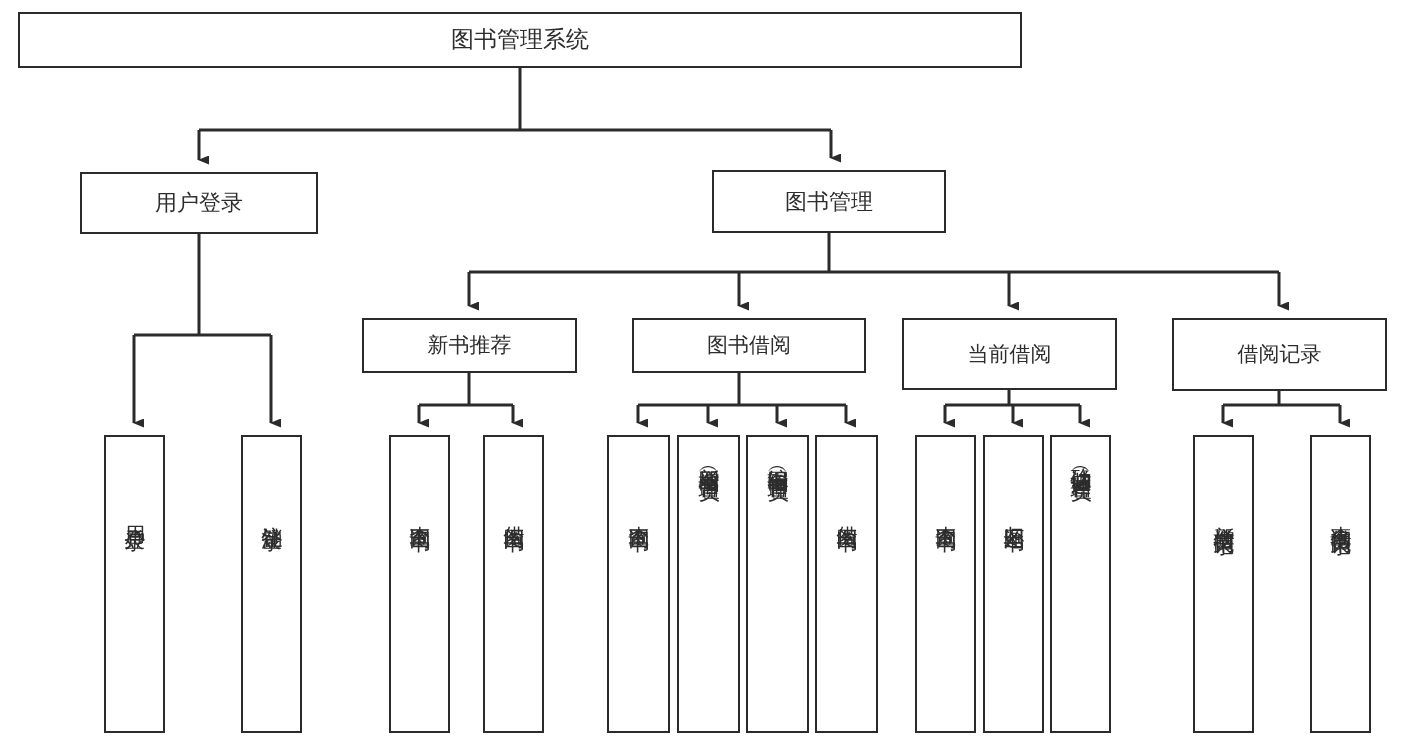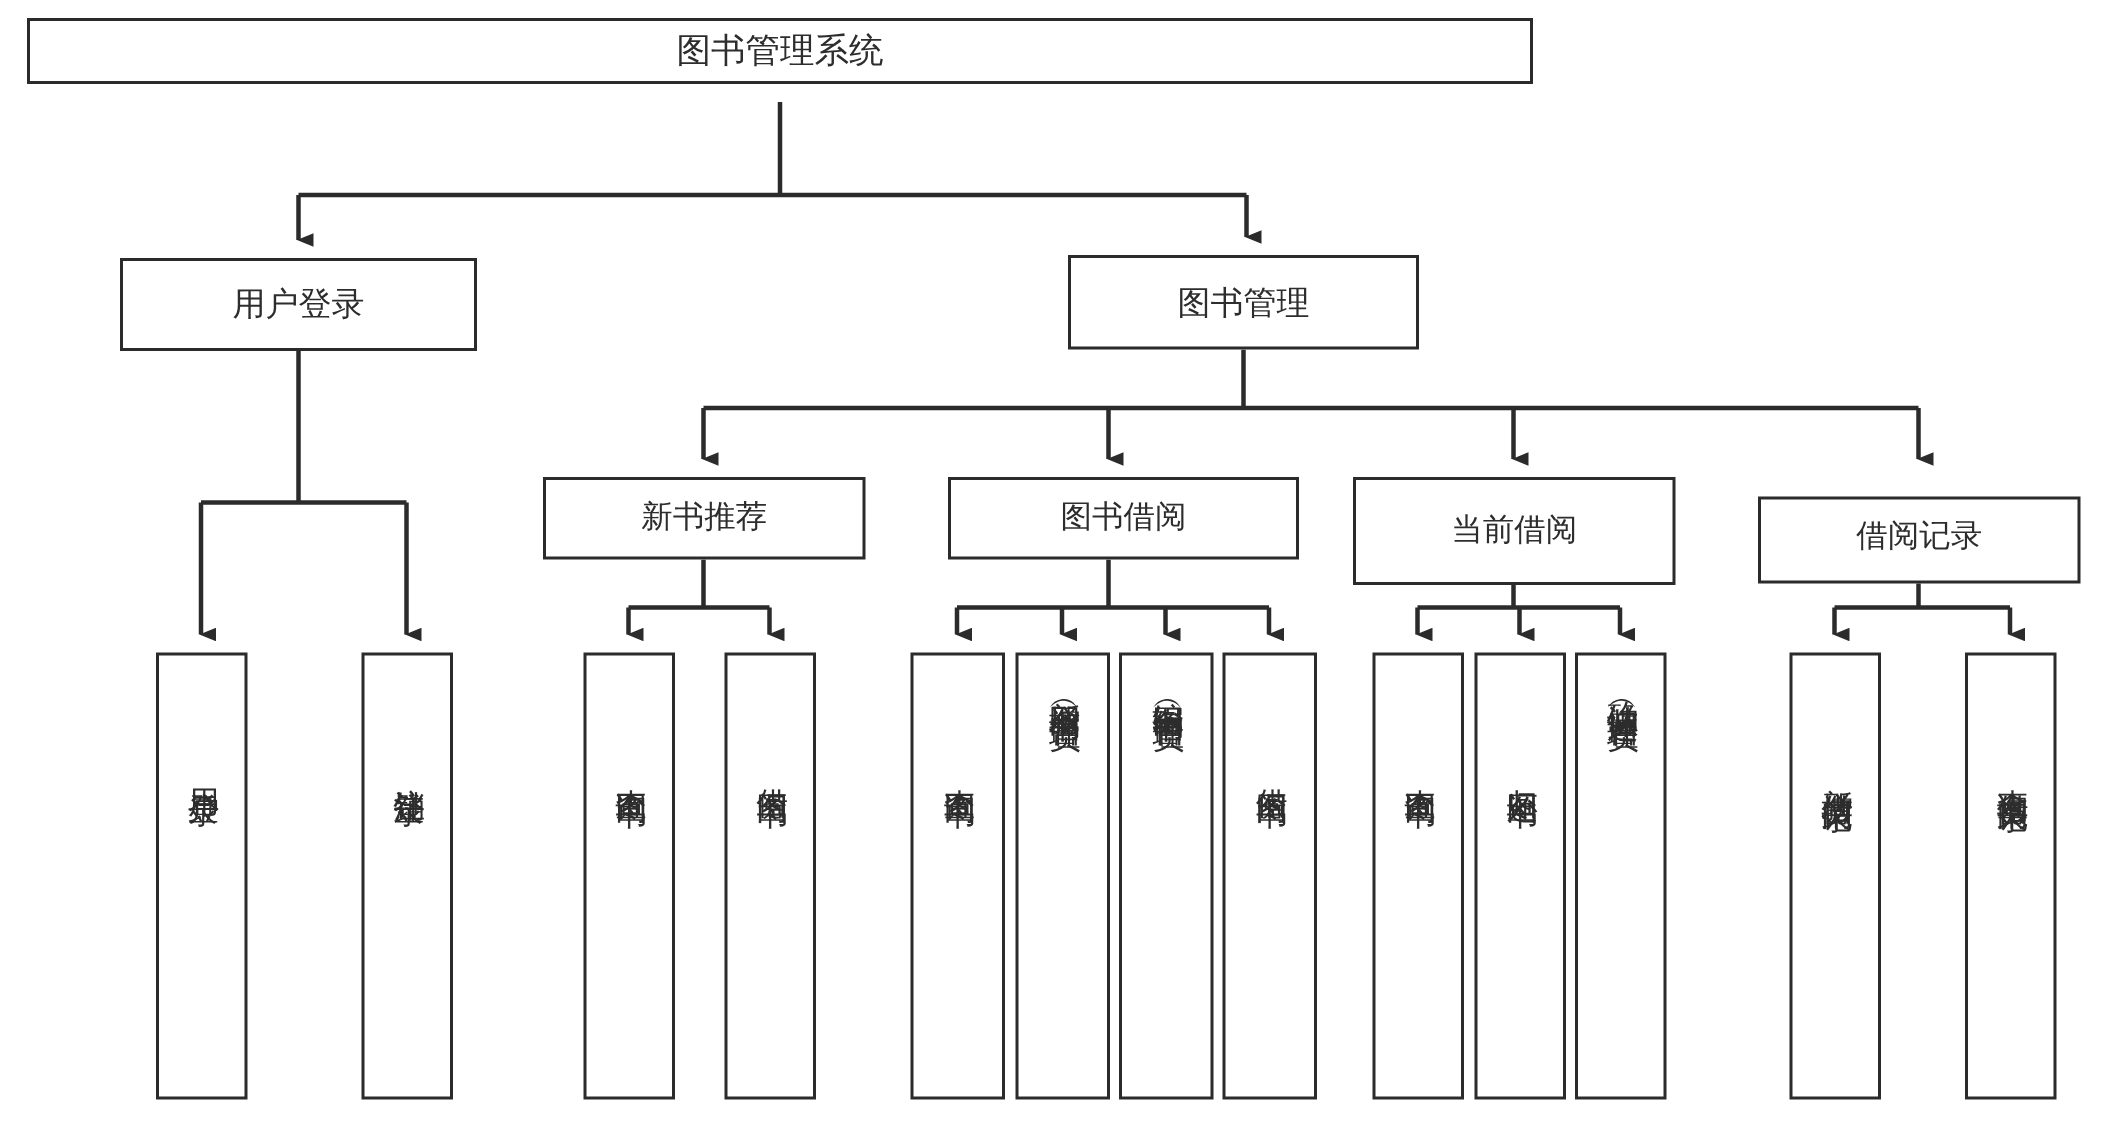--- a/index.html
+++ b/index.html
@@ -123,41 +123,41 @@
       <line x1="1013" y1="405" x2="1013" y2="423" marker-end="url(#arrowhead)"></line>
       <line x1="1080" y1="405" x2="1080" y2="423" marker-end="url(#arrowhead)"></line>
 
       <line x1="1279" y1="373" x2="1279" y2="405"></line>
       <line x1="1223" y1="405" x2="1340" y2="405"></line>
       <line x1="1223" y1="405" x2="1223" y2="423" marker-end="url(#arrowhead)"></line>
       <line x1="1340" y1="405" x2="1340" y2="423" marker-end="url(#arrowhead)"></line>
     </g>
   </svg>
 
-  <div class="node root-node" style="left: 18px; top: 12px; width: 1004px; height: 44px;">
+  <div class="node root-node" style="left: 18px; top: 12px; width: 1004px; height: 56px;">
     <span>图书管理系统</span>
   </div>
 
   <div class="node level1-node" style="left: 80px; top: 172px; width: 238px; height: 62px;">
     <span>用户登录</span>
   </div>
   <div class="node level1-node" style="left: 712px; top: 170px; width: 234px; height: 63px;">
     <span>图书管理</span>
   </div>
 
   <div class="node level2-node" style="left: 362px; top: 318px; width: 215px; height: 55px;">
     <span>新书推荐</span>
   </div>
   <div class="node level2-node" style="left: 632px; top: 318px; width: 234px; height: 55px;">
     <span>图书借阅</span>
   </div>
   <div class="node level2-node" style="left: 902px; top: 318px; width: 215px; height: 72px;">
     <span>当前借阅</span>
   </div>
-  <div class="node level2-node" style="left: 1172px; top: 331px; width: 215px; height: 58px; font-family: Liberation Mono, monospace;">
+  <div class="node level2-node" style="left: 1172px; top: 318px; width: 215px; height: 73px;">
     <span>借阅记录</span>
   </div>
 
   <div class="node leaf-node leaf-mid" style="left: 104px; top: 435px; width: 61px; height: 298px;">
     <span class="vlabel">用户登录</span>
   </div>
   <div class="node leaf-node leaf-mid" style="left: 241px; top: 435px; width: 61px; height: 298px;">
     <span class="vlabel">注销登录</span>
   </div>
   <div class="node leaf-node leaf-mid" style="left: 389px; top: 435px; width: 61px; height: 298px;">

